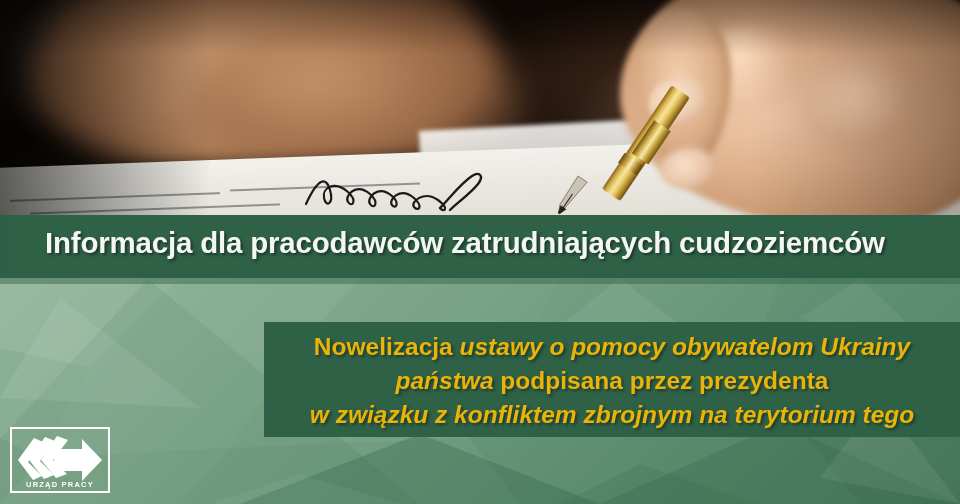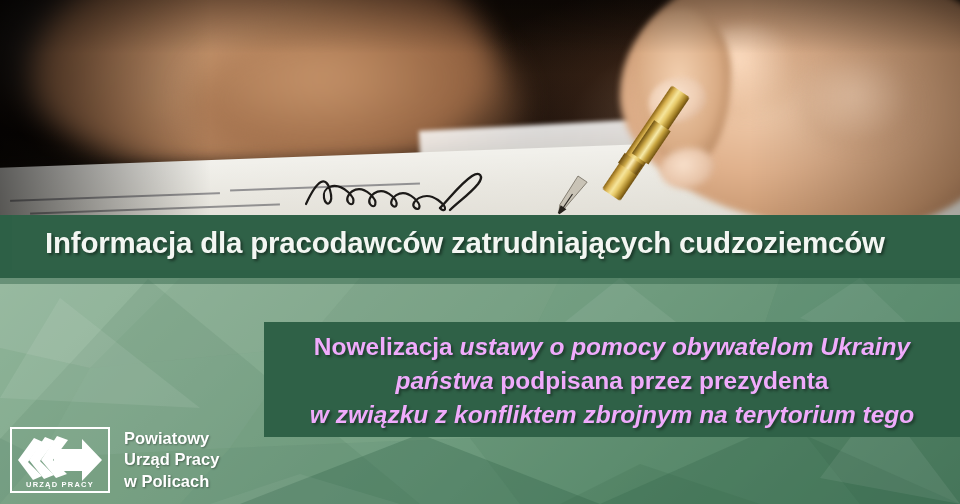--- a/index.html
+++ b/index.html
@@ -199,21 +199,21 @@
     width: 696px; height: 115px;
     background: #2f6147;
     display: flex;
     flex-direction: column;
     align-items: center;
     justify-content: center;
     padding-top: 2px;
     box-sizing: border-box;
   }
   .msg-line {
-    color: #f0abfc;
+    color: #eab308;
     font-size: 24.5px;
     font-weight: bold;
     line-height: 34px;
     white-space: nowrap;
     text-shadow: 2px 2px 3px rgba(0,0,0,0.4);
   }
   .msg-line i { font-style: italic; }
 
   
   #logo-block {
@@ -338,20 +338,15 @@
       <svg width="96" height="62" viewBox="0 0 96 62">
         <g fill="#ffffff">
           <polygon points="6,31 22,9 31,13 16,33 30,47 21,51"></polygon>
           <polygon points="17,31 33,8 43,12 28,32 42,46 32,50"></polygon>
           <polygon points="29,31 45,7 56,11 41,31 55,45 44,49"></polygon>
           <polygon points="42,20 70,20 70,10 90,31 70,52 70,42 42,42"></polygon>
         </g>
         <text x="48" y="58" text-anchor="middle" font-family="'Liberation Sans', sans-serif" font-size="7.5" font-weight="bold" letter-spacing="1.2" fill="#ffffff">URZĄD PRACY</text>
       </svg>
     </div>
-    <div id="logo-words">
-      <div>Powiatowy</div>
-      <div>Urząd Pracy</div>
-      <div>w Policach</div>
-    </div>
   </div>
 
 </div>
 
 </body></html>

